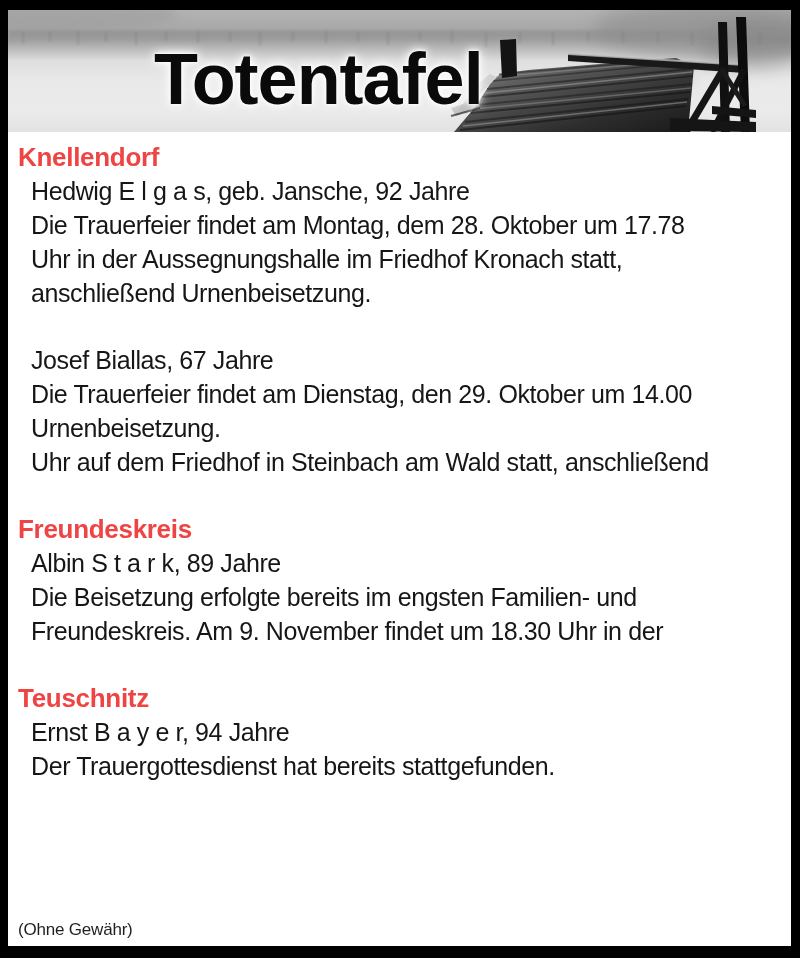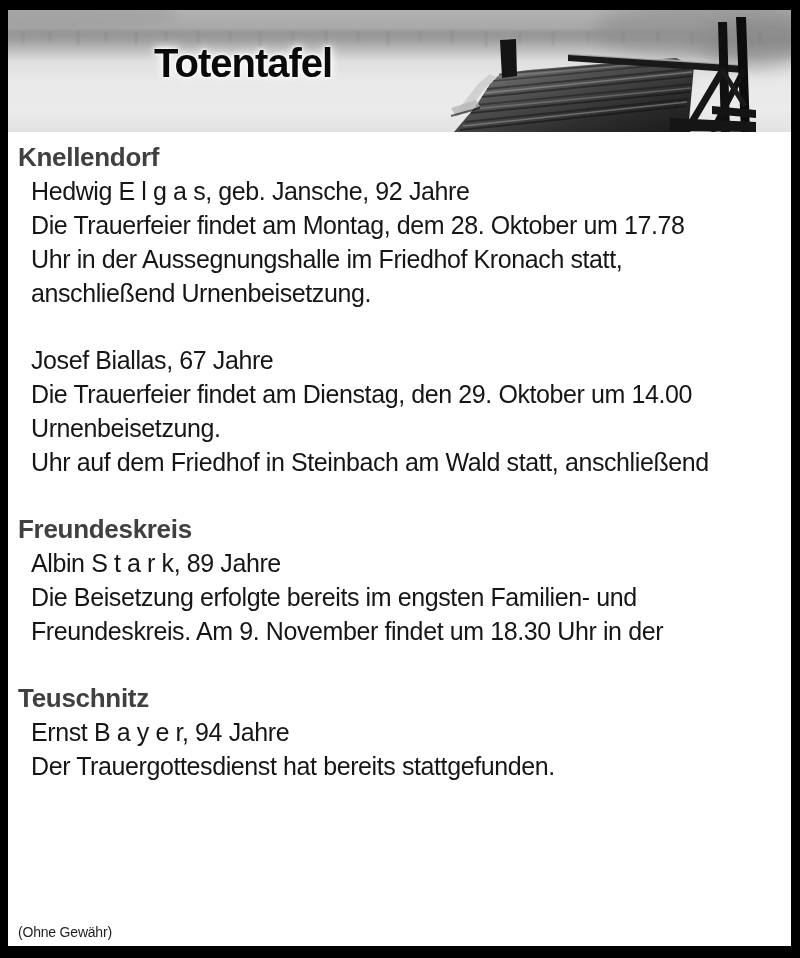--- a/index.html
+++ b/index.html
@@ -16,47 +16,47 @@
   }
   .photo {
     position:relative;
     width:783px; height:122px;
     overflow:hidden;
   }
   .photo svg { display:block; }
   .photo-title {
     position:absolute;
     left:146px; top:33px;
-    font-size:40px; font-weight:bold;
+    font-size:72px; font-weight:bold;
     line-height:1.0;
     letter-spacing:-1px;
     color:#0a0a0a;
     text-shadow:
       0 0 2px #ffffff,
       0 0 4px #ffffff,
       0 0 8px rgba(255,255,255,0.95),
       0 0 14px rgba(255,255,255,0.8);
     white-space:nowrap;
   }
   .content { padding:8px 6px 0 10px; }
   .section { margin:0 0 33px 0; }
   .place {
     font-size:26px; font-weight:bold;
     line-height:34px; letter-spacing:-0.3px;
-    color:#404040; white-space:nowrap;
+    color:#ef4444; white-space:nowrap;
   }
   .line {
     font-size:25px; font-weight:normal;
     line-height:34px; letter-spacing:-0.4px;
     color:#161616; white-space:nowrap;margin-left:13px;
   }
   .footer-note {
     position:absolute;
     left:10px; bottom:6px;
-    font-size:14px;
+    font-size:17px;
     color:#1f1f1f;
     letter-spacing:-0.2px;
   }
 </style>
 </head>
 <body>
 
 <div class="page">
 
   <div class="photo">

